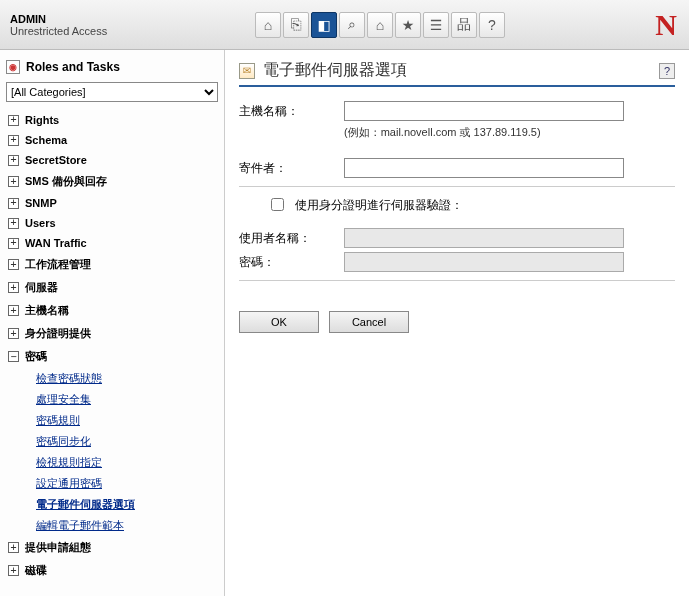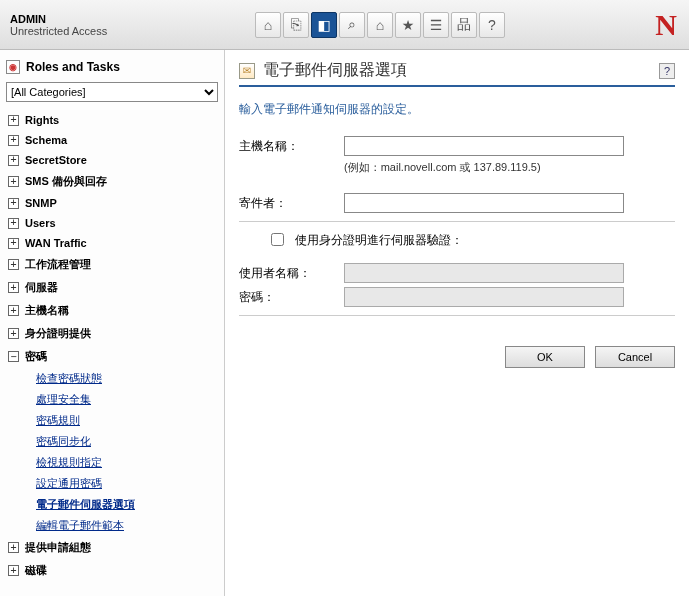--- a/index.html
+++ b/index.html
@@ -149,21 +149,21 @@
     font-size: 11px; color: #333; margin: 4px 0 14px 0;
   }
   .check-row {
     display: flex; align-items: flex-end; gap: 8px;
     margin: 8px 0 14px 0;
     padding-left: 28px;
     font-size: 12px;
   }
   .check-row input { width: 13px; height: 13px; }
   .btn-row {
-    margin-top: 30px; display: flex; gap: 10px; justify-content: flex-end;
+    margin-top: 30px; display: flex; gap: 10px;
   }
   .btn {
     width: 80px; height: 22px;
     border: 1px solid #888;
     background: linear-gradient(#f5f5f5,#ddd);
     font-size: 11px;
     cursor: pointer;
   }
   hr.div {
     border: none; border-top: 1px solid #ccc; margin: 8px 0 4px 0;
@@ -273,21 +273,20 @@
   </div>
 
   <div class="content">
     <div class="page-title-row">
       <span class="title-icon">✉</span>
       <span class="page-title">電子郵件伺服器選項</span>
       <span class="help-icon">?</span>
     </div>
     <div class="title-underline"></div>
 
-    <div class="intro">輸入電子郵件通知伺服器的設定。</div>
 
     <div class="form-row">
       <div class="lbl">主機名稱：</div>
       <div class="fld">
         <input type="text" style="">
         <div class="hint">(例如：mail.novell.com 或 137.89.119.5)</div>
       </div>
     </div>
 
     <div class="form-row">

